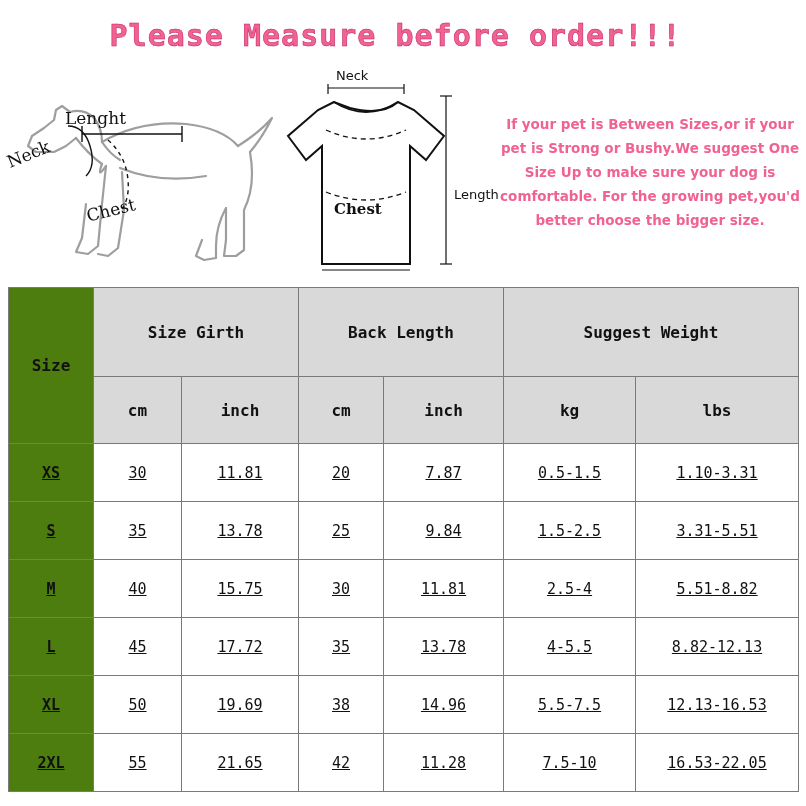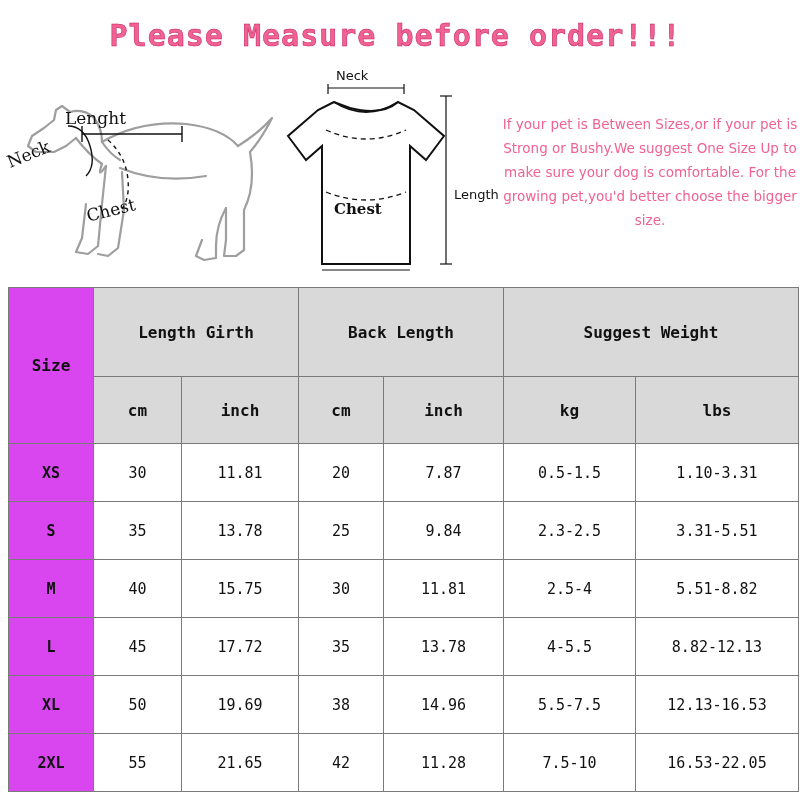--- a/index.html
+++ b/index.html
@@ -62,21 +62,21 @@
   .note {
     position: absolute;
     left: 500px;
     top: 42px;
     width: 300px;
     text-align: center;
     font-family: "DejaVu Sans", sans-serif;
     font-size: 13.5px;
     line-height: 24px;
     color: #f06292;
-    font-weight: normal;
+    font-weight: bold;
   }
 
   
   .lbl {
     position: absolute;
     font-family: "DejaVu Serif", serif;
     font-size: 17px;
     color: #111;
     white-space: nowrap;
   }
@@ -106,26 +106,27 @@
     color: #111;
     padding: 0;
     height: 57px;
   }
   thead td {
     background: #d9d9d9;
     font-weight: bold;
     font-size: 16px;
   }
   td.size-col {
-    background: #d946ef;
+    background: #4d7c0f;
     font-weight: bold;
     width: 85px;
   }
   tbody td {
     background: #ffffff;
+    text-decoration: underline;
   }
   .hdr-group { height: 88px; }
   .hdr-unit { height: 66px; }
   .row-h { height: 57px; }
 </style>
 </head>
 <body>
 
 <div class="page">
 
@@ -215,21 +216,21 @@
         <col style="width:88px">
           <col style="width:117px">
         <col style="width:85px">
           <col style="width:120px">
         <col style="width:132px">
           <col style="width:163px">
       </colgroup>
       <thead>
         <tr>
           <td class="size-col" rowspan="2">Size</td>
-          <td class="hdr-group" colspan="2">Length Girth</td>
+          <td class="hdr-group" colspan="2">Size Girth</td>
           <td class="hdr-group" colspan="2">Back Length</td>
           <td class="hdr-group" colspan="2">Suggest Weight</td>
         </tr>
         <tr>
           <td class="hdr-unit">cm</td>
           <td class="hdr-unit">inch</td>
           <td class="hdr-unit">cm</td>
           <td class="hdr-unit">inch</td>
           <td class="hdr-unit">kg</td>
           <td class="hdr-unit">lbs</td>
@@ -244,21 +245,21 @@
           <td>7.87</td>
           <td>0.5-1.5</td>
           <td>1.10-3.31</td>
         </tr>
         <tr class="row-h">
           <td class="size-col">S</td>
           <td>35</td>
           <td>13.78</td>
           <td>25</td>
           <td>9.84</td>
-          <td>2.3-2.5</td>
+          <td>1.5-2.5</td>
           <td>3.31-5.51</td>
         </tr>
         <tr class="row-h">
           <td class="size-col">M</td>
           <td>40</td>
           <td>15.75</td>
           <td>30</td>
           <td>11.81</td>
           <td>2.5-4</td>
           <td>5.51-8.82</td>

